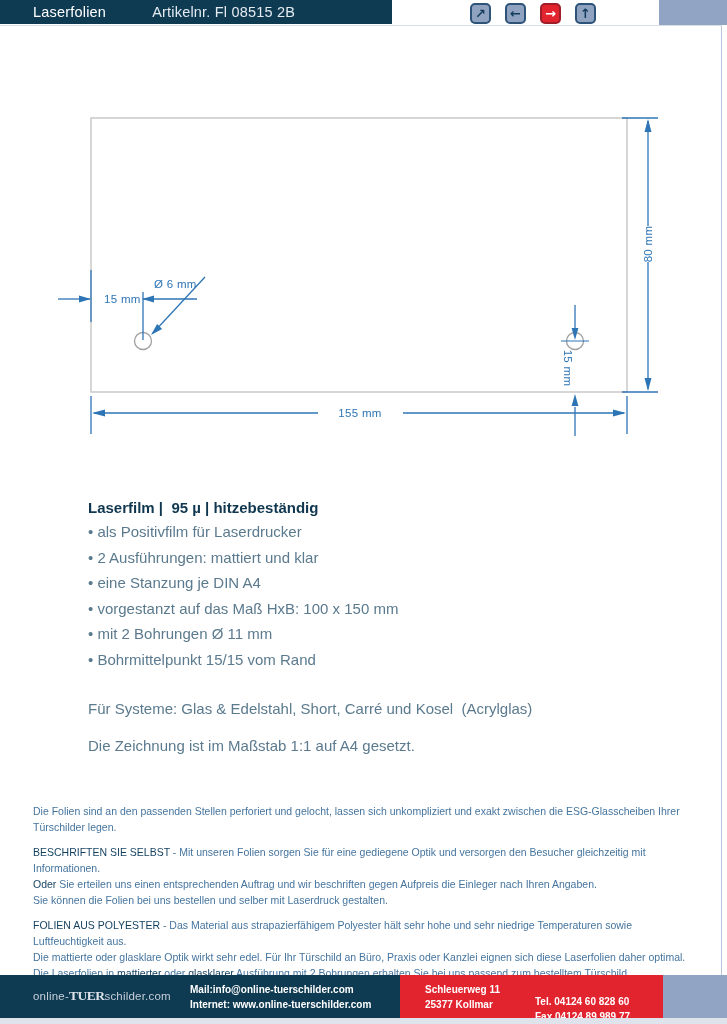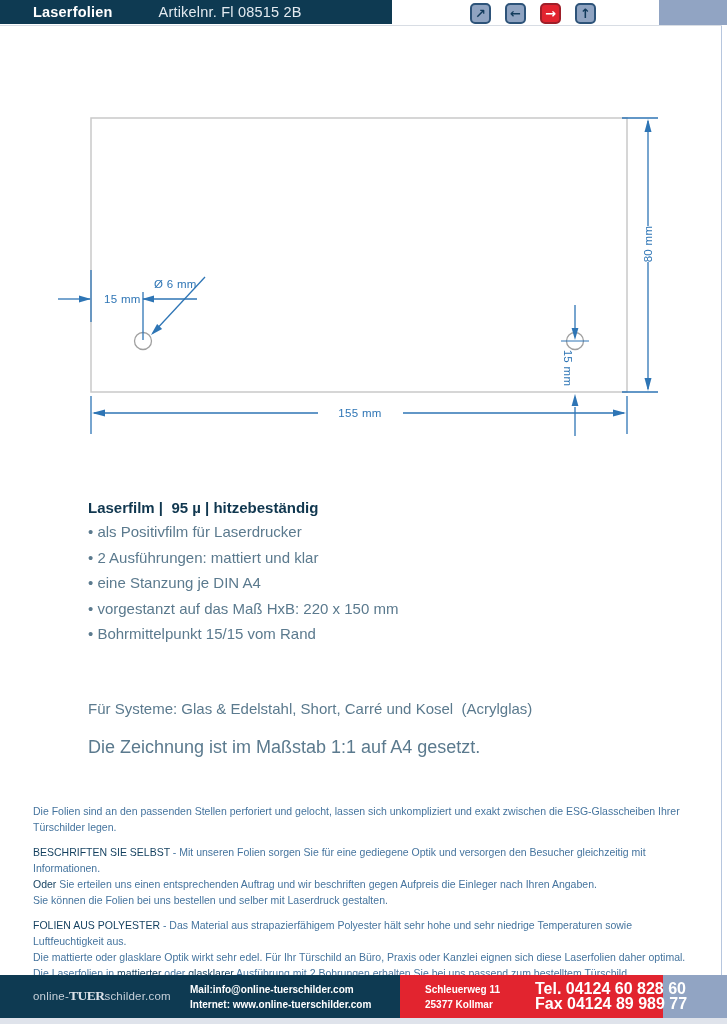--- a/index.html
+++ b/index.html
@@ -2,57 +2,57 @@
 <html><head>
 <meta charset="utf-8">
 <style>
   * { margin:0; padding:0; box-sizing:border-box; }
   html,body { background:#ffffff; }
   body { font-family:"Liberation Sans", sans-serif; }
   .page { position:relative; width:727px; height:1024px; background:#fff; overflow:hidden; }
 
   
   .header-bar { position:absolute; left:0; top:0; width:392px; height:24px; background:#0e3a52; color:#fff; display:flex; align-items:center; }
-  .header-title { margin-left:33px; font-weight:bold; font-size:14.5px; letter-spacing:0.2px; }
+  .header-title { margin-left:33px; font-weight:normal; font-size:14.5px; letter-spacing:0.2px; }
   .header-article { margin-left:46px; font-size:14.5px; color:#e3eaf0; letter-spacing:0.2px; }
   .header-line { position:absolute; left:0; top:25px; width:722px; height:1px; background:#d8dde4; }
   .corner-block { position:absolute; left:659px; top:0; width:68px; height:25px; background:#91a4c3; }
   .right-border { position:absolute; left:721px; top:26px; width:1px; height:949px; background:#b6c6de; }
 
   .nav-btn { position:absolute; top:3px; width:21px; height:21px; border:2px solid #2d5379; border-radius:5px;
              background:#8fa3c1; color:#123b5c; font-family:"DejaVu Sans", sans-serif; font-size:13px; font-weight:bold;
              display:flex; align-items:center; justify-content:center; cursor:pointer; line-height:1; }
   .nav-btn.red { background:#e2242f; border-color:#9e1f29; color:#fff; }
   .nav-btn .glyph { pointer-events:none; }
 
   
   .drawing { position:absolute; left:0; top:0; }
   .dim-text { font-family:"Liberation Sans", sans-serif; font-size:11.5px; fill:#2e75b5; letter-spacing:0.3px; }
 
   
   .product-titles { position:absolute; left:88px; top:443px; font-size:15px; font-weight:bold; color:#10374f; line-height:26px; white-space:pre-wrap; }
   .bullet-list { position:absolute; left:88px; top:519px; font-size:15px; color:#5b7a8e; line-height:25.5px; }
   .systems-line { position:absolute; left:88px; top:700px; font-size:15px; color:#5b7a8e; white-space:pre-wrap; }
-  .scale-line { position:absolute; left:88px; top:737px; font-size:18px; color:#5b7a8e; }
+  .scale-line { position:absolute; left:88px; top:737px; font-size:15px; color:#5b7a8e; }
 
   
   .info-block { position:absolute; left:33px; top:803px; width:670px; font-size:10.5px; line-height:16px; color:#45749e; }
   .info-para { margin-bottom:9px; }
   .info-line .b { font-weight:normal; color:#123f5e; }
 
   
   .footer { position:absolute; left:0; top:975px; width:727px; height:43px; }
   .footer-navy { position:absolute; left:0; top:0; width:400px; height:43px; background:#0e3a52; }
   .footer-red { position:absolute; left:400px; top:0; width:263px; height:43px; background:#e2242f; }
   .footer-corner { position:absolute; left:663px; top:0; width:64px; height:43px; background:#91a4c3; }
   .footer-logo { position:absolute; left:33px; top:13px; font-size:11.5px; color:#c6cfd8; letter-spacing:0.2px; }
   .footer-logo .brand { font-family:"Liberation Serif", serif; font-weight:bold; font-size:13.5px; letter-spacing:-0.5px; color:#dbe2e9; }
   .footer-contact { position:absolute; left:190px; top:7px; font-size:10px; font-weight:bold; color:#fff; line-height:15px; }
   .footer-address { position:absolute; left:425px; top:7px; font-size:10px; font-weight:bold; color:#fff; line-height:15px; }
-  .footer-phone { position:absolute; left:535px; top:6px; font-size:16px; font-weight:bold; color:#fff; line-height:15px; }
+  .footer-phone { position:absolute; left:535px; top:19px; font-size:10px; font-weight:bold; color:#fff; line-height:15px; }
   .bottom-strip { position:absolute; left:0; top:1018px; width:727px; height:6px; background:#dfe3eb; }
   .footer-contact div { cursor:pointer; }
 </style>
 </head>
 <body>
 
 <div class="page">
 
   <div class="header-bar">
     <span class="header-title">Laserfolien</span>
@@ -128,21 +128,22 @@
   </svg>
 
   <div class="product-titles">
     <div>Laserfilm |  95 µ | hitzebeständig</div>
   </div>
 
   <div class="bullet-list">
       <div>• als Positivfilm für Laserdrucker</div>
       <div>• 2 Ausführungen: mattiert und klar</div>
       <div>• eine Stanzung je DIN A4</div>
-      <div>• vorgestanzt auf das Maß HxB: 220 x 150 mm</div>
+      <div>• vorgestanzt auf das Maß HxB: 100 x 150 mm</div>
+      <div>• mit 2 Bohrungen Ø 11 mm</div>
       <div>• Bohrmittelpunkt 15/15 vom Rand</div>
     </div>
 
   <div class="systems-line">Für Systeme: Glas &amp; Edelstahl, Short, Carré und Kosel  (Acrylglas)</div>
   <div class="scale-line">Die Zeichnung ist im Maßstab 1:1 auf A4 gesetzt.</div>
 
   <div class="info-block">
       <div class="info-para">
         <div class="info-line"><span>Die Folien sind an den passenden Stellen perforiert und gelocht, lassen sich unkompliziert und exakt zwischen die ESG-Glasscheiben Ihrer</span></div>
         <div class="info-line"><span>Türschilder legen.</span></div>

